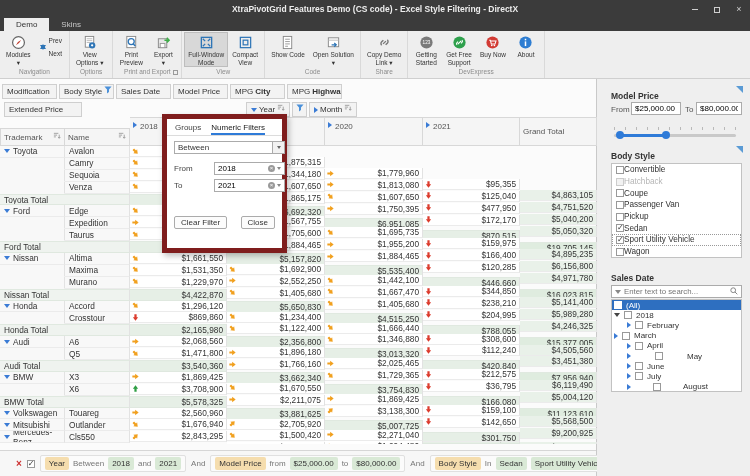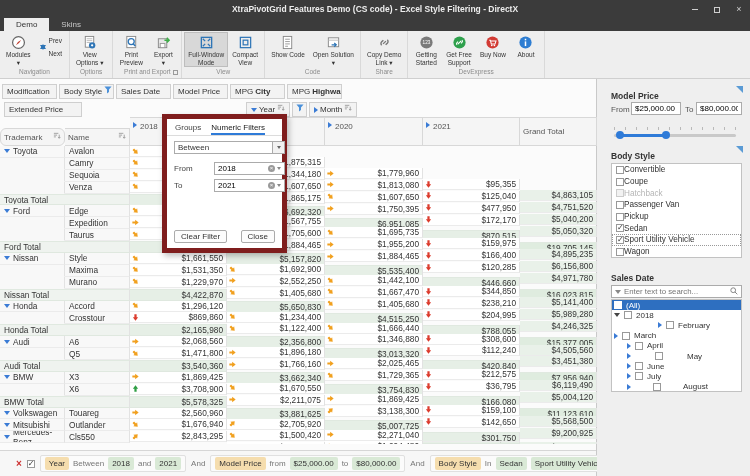--- a/index.html
+++ b/index.html
@@ -77,21 +77,21 @@
   .pcombo{position:absolute;left:7px;top:22px;width:111px;height:13px;border:1px solid #ababab;background:#fff;display:flex;align-items:center}
   .pcombo .cval{flex:1;padding-left:3px}
   .cbtn{width:12px;height:100%;border-left:1px solid #ababab;background:#f2f2f2;display:flex;align-items:center;justify-content:center}
   .cbtn .dn{width:0;height:0;border-left:2.5px solid transparent;border-right:2.5px solid transparent;border-top:3.5px solid #666}
   .pfield{position:absolute;left:7px;width:111px;height:13px;display:flex;align-items:center}
   .pfield .plab{width:40px;color:#444}
   .pinput{flex:1;height:13px;border:1px solid #ababab;background:#fff;display:flex;align-items:center}
   .pinput input{flex:1;border:none;outline:none;font:8px "Liberation Sans",sans-serif;padding-left:3px;width:40px;background:transparent}
   .clr{width:7px;height:7px;border-radius:50%;background:#9a9a9a;color:#fff;font-size:6px;line-height:7px;text-align:center;margin-right:2px}
   .spn{width:0;height:0;border-left:2.5px solid transparent;border-right:2.5px solid transparent;border-top:3.5px solid #888;margin-right:3px}
-  .pbtn{position:absolute;bottom:5px;height:13px;border:1px solid #ababab;background:#fcfcfc;border-radius:2px;
+  .pbtn{position:absolute;bottom:19px;height:13px;border:1px solid #ababab;background:#fcfcfc;border-radius:2px;
         font-size:8px;line-height:11px;padding:0 6px;color:#333}
   #btn-clear{left:7px}#btn-close{right:7px}
 
   
   #panel{left:597px;top:79px;width:153px;height:397px;background:#efefef}
   .ptitle{position:absolute;left:14px;font-size:8.5px;font-weight:bold;color:#333}
   .pin{position:absolute;width:0;height:0;border-left:7px solid transparent;border-top:7px solid #5b9bd5}
   .plabel{position:absolute;font-size:8px;color:#555}
   .pbox-input{position:absolute;height:13px;border:1px solid #ababab;background:#fff}
   .pbox-input input{width:100%;height:100%;border:none;outline:none;font:8px "Liberation Sans",sans-serif;padding:0 3px;background:transparent}
@@ -426,21 +426,21 @@
         </div>
         <div class="hcell hc-year" style="left: 423px; top: 38px; width: 97px; height: 29px;">
           <span class="caret-rt"></span>
           <span>2021</span>
         </div>
         <div class="hcell hc-gt" style="left: 520px; top: 38px; width: 77px; height: 29px;">
           <span>Grand Total</span>
         </div>
       </div>
     <div id="corner-headers">
-        <div class="hcell hc-rowhead first" style="left: 0px; top: 49px; width: 65px; height: 18px; border-radius: 6px;">
+        <div class="hcell hc-rowhead first" style="left: 0px; top: 49px; width: 65px; height: 18px;">
           <span>Trademark</span>
           <span class="ic"><svg width="8" height="8" viewBox="0 0 9 9">
               <path d="M1 1.5h5M1 3.5h3.6M1 5.5h2.2" stroke="#9a9a9a"></path>
               <path d="M7 3v4M5.7 5.6 7 7l1.3-1.4" stroke="#9a9a9a" fill="none"></path>
             </svg></span>
         </div>
         <div class="hcell hc-rowhead" style="left: 65px; top: 49px; width: 65px; height: 18px;">
           <span>Name</span>
           <span class="ic"><svg width="8" height="8" viewBox="0 0 9 9">
               <path d="M1 1.5h5M1 3.5h3.6M1 5.5h2.2" stroke="#9a9a9a"></path>
@@ -747,21 +747,21 @@
           <div class="pcell val col-gt green">
             <span>$16,023,815</span>
           </div>
         </div>
         <div class="prow">
           <div class="pcell rowhead tmcell col-tm">
             <span class="caret-dn"></span>
             <span>Nissan</span>
           </div>
           <div class="pcell rowhead col-nm">
-            <span>Style</span>
+            <span>Altima</span>
           </div>
           <div class="pcell val col-y0">
             <span class="kpi a-dr">
               <svg viewBox="0 0 10 10" fill="currentColor">
                 <path d="M0.5 3.4h4V1.2L9.5 5 4.5 8.8V6.6h-4z"></path>
               </svg>
             </span>
             <span>$1,661,550</span>
           </div>
           <div class="pcell val col-y1">
@@ -1398,27 +1398,27 @@
       <span class="thumb" style="left:calc(43% - 4px)"></span>
     </span>
 
     <span class="pin" style="left:139px;top:67px"></span>
     <span class="ptitle" style="top:72px">Body Style</span>
     <div class="listbox" style="left:14px;top:84px;width:131px;height:95px" id="bodystyle-list">
         <div class="lrow">
           <span class="cb"></span>
           <span>Convertible</span>
         </div>
+        <div class="lrow disabled">
+          <span class="cb disabled"></span>
+          <span>Hatchback</span>
+        </div>
         <div class="lrow">
           <span class="cb"></span>
           <span>Coupe</span>
-        </div>
-        <div class="lrow disabled">
-          <span class="cb disabled"></span>
-          <span>Hatchback</span>
         </div>
         <div class="lrow">
           <span class="cb"></span>
           <span>Passenger Van</span>
         </div>
         <div class="lrow">
           <span class="cb"></span>
           <span>Pickup</span>
         </div>
         <div class="lrow">
@@ -1447,21 +1447,21 @@
     <div class="treebox" style="left:14px;top:220px;width:131px;height:93px" id="sales-tree">
         <div class="trw selected" style="padding-left: 2px;">
           <span class="cb" style="border-color: rgb(255, 255, 255);"></span>
           <span>(All)</span>
         </div>
         <div class="trw" style="padding-left: 2px;">
           <span class="exp-d"></span>
           <span class="cb"></span>
           <span>2018</span>
         </div>
-        <div class="trw" style="padding-left: 15px; margin-left: 31px;">
+        <div class="trw" style="padding-left: 15px;">
           <span class="exp-r"></span>
           <span class="cb"></span>
           <span>February</span>
         </div>
         <div class="trw" style="">
           <span class="exp-r"></span>
           <span class="cb"></span>
           <span>March</span>
         </div>
         <div class="trw" style="padding-left: 15px;">

